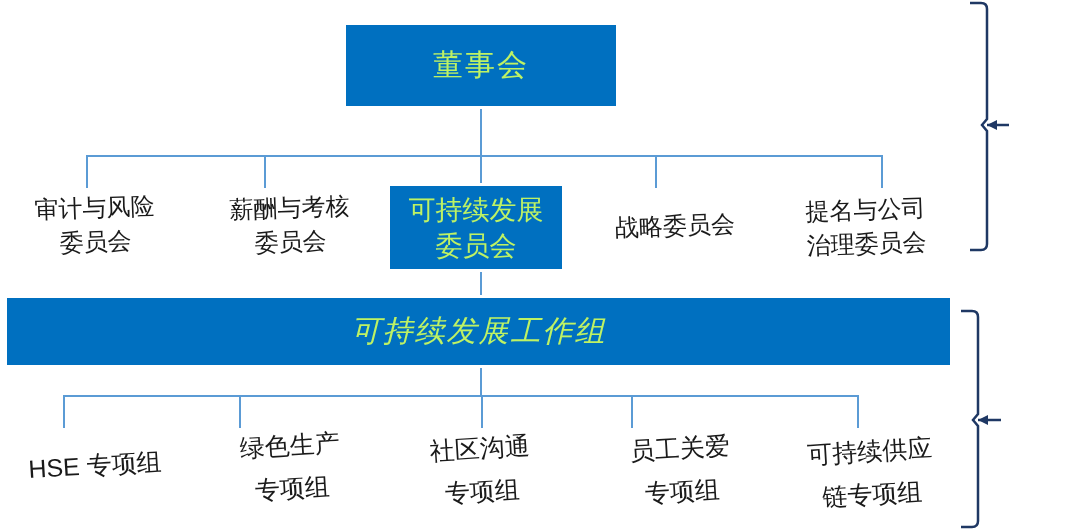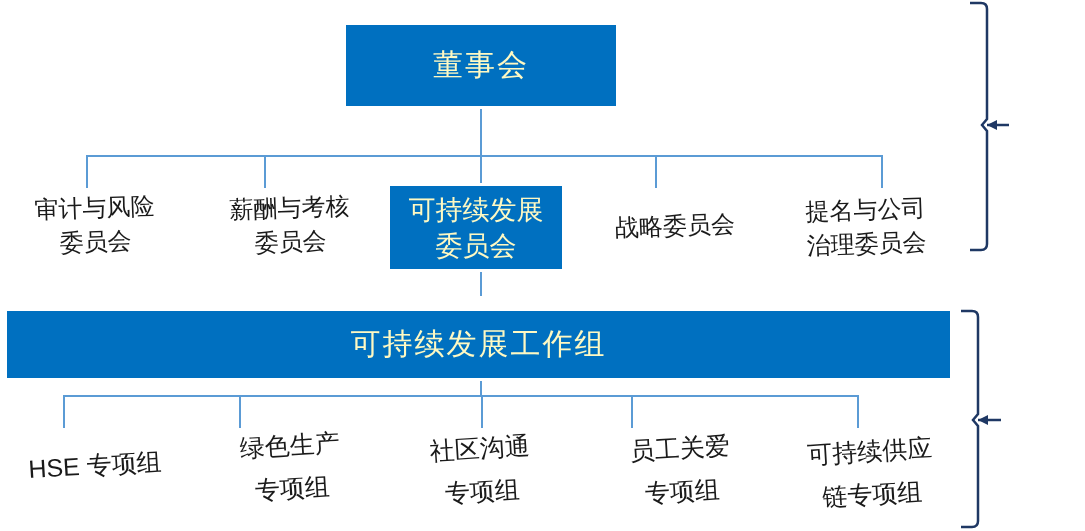--- a/index.html
+++ b/index.html
@@ -5,27 +5,27 @@
   html,body{margin:0;padding:0;background:#ffffff;}
   .stage{
     position:relative;width:1085px;height:531px;background:#ffffff;overflow:hidden;
     font-family:"Liberation Sans","DejaVu Sans",sans-serif;
   }
   
   .hline{position:absolute;height:2px;background:#5b9bd5;}
   .vline{position:absolute;width:2px;background:#5b9bd5;}
   
   .node{
-    position:absolute;background:#0070c0;color:#fef9c3;
+    position:absolute;background:#0070c0;color:#bef264;
     display:flex;align-items:center;justify-content:center;text-align:center;
     box-sizing:border-box;border:3px solid #ffffff;
   }
   .node-board{left:343px;top:22px;width:276px;height:87px;font-size:30px;letter-spacing:2px;}
   .node-committee{left:387px;top:183px;width:178px;height:89px;font-size:27px;font-weight:normal;line-height:36px;}
-  .node-bar{left:4px;top:308px;width:949px;height:73px;font-size:30px;letter-spacing:2px;}
+  .node-bar{left:4px;top:295px;width:949px;height:73px;font-size:30px;letter-spacing:2px;font-style:italic;}
   
   .lbl{
     position:absolute;width:190px;text-align:center;color:#1a1a1a;
   }
   .lbl-l2{font-size:24px;line-height:34px;transform:rotate(-2deg);}
   .lbl-l4{font-size:25px;line-height:43px;transform:rotate(-3.5deg);}
   .c1{left:0px;top:191px;}
   .c2{left:195px;top:191px;}
   .c4{left:580px;top:209px;}
   .c5{left:771px;top:193px;}

